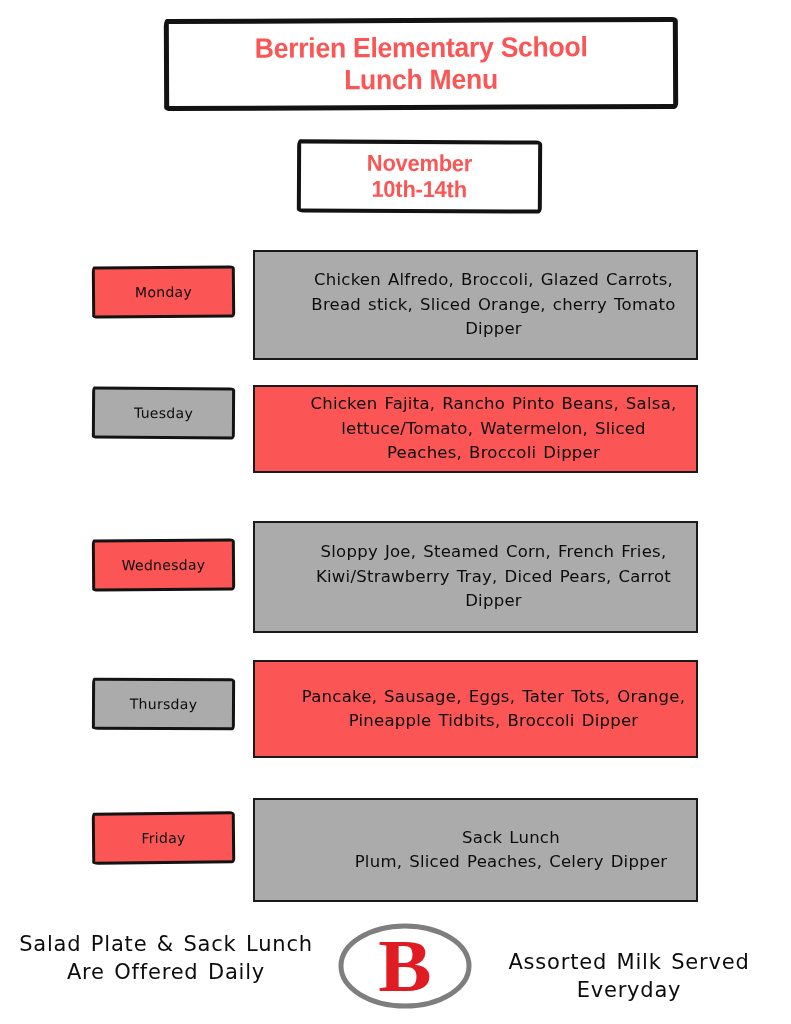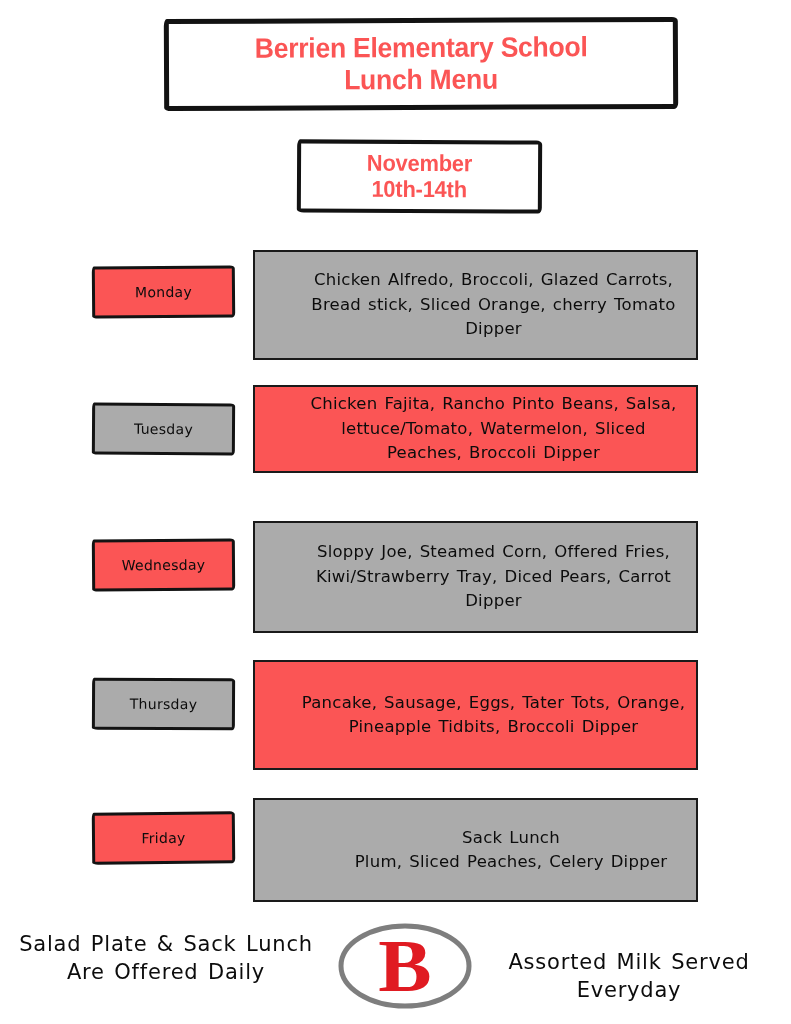--- a/index.html
+++ b/index.html
@@ -184,40 +184,40 @@
 <div id="menu-rows">
     <div class="menu-row" style="top: 250px; height: 110px;">
       <div class="day-label fill-red" style="top: 16px; transform: rotate(-0.5deg);">
         <span class="day-label-text">Monday</span>
       </div>
       <div class="menu-content fill-gray" style="top: 0px; height: 110px;">
         <div class="menu-content-text">Chicken Alfredo, Broccoli, Glazed Carrots, Bread stick, Sliced Orange, cherry Tomato Dipper</div>
       </div>
     </div>
     <div class="menu-row" style="top: 385px; height: 110px;">
-      <div class="day-label fill-gray" style="top: 18px; transform: rotate(0.35deg);">
+      <div class="day-label fill-gray" style="top: 2px; transform: rotate(0.35deg);">
         <span class="day-label-text">Tuesday</span>
       </div>
       <div class="menu-content fill-red" style="top: 0px; height: 88px;">
         <div class="menu-content-text">Chicken Fajita, Rancho Pinto Beans, Salsa, lettuce/Tomato, Watermelon, Sliced Peaches, Broccoli Dipper</div>
       </div>
     </div>
     <div class="menu-row" style="top: 521px; height: 112px; padding-left: 12px;">
       <div class="day-label fill-red" style="top: 18px; transform: rotate(-0.45deg);">
         <span class="day-label-text">Wednesday</span>
       </div>
       <div class="menu-content fill-gray" style="top: 0px; height: 112px;">
-        <div class="menu-content-text">Sloppy Joe, Steamed Corn, Offered Fries, Kiwi/Strawberry Tray, Diced Pears, Carrot Dipper</div>
+        <div class="menu-content-text">Sloppy Joe, Steamed Corn, French Fries, Kiwi/Strawberry Tray, Diced Pears, Carrot Dipper</div>
       </div>
     </div>
     <div class="menu-row" style="top: 660px; height: 110px;">
       <div class="day-label fill-gray" style="top: 18px; transform: rotate(0.3deg);">
         <span class="day-label-text">Thursday</span>
       </div>
-      <div class="menu-content fill-red" style="top: 0px; height: 110px;">
+      <div class="menu-content fill-red" style="top: 0px; height: 98px;">
         <div class="menu-content-text">Pancake, Sausage, Eggs, Tater Tots, Orange, Pineapple Tidbits, Broccoli Dipper</div>
       </div>
     </div>
     <div class="menu-row" style="top: 798px; height: 90px;">
       <div class="day-label fill-red" style="top: 14px; transform: rotate(-0.55deg);">
         <span class="day-label-text">Friday</span>
       </div>
       <div class="menu-content fill-gray" style="top: 0px; height: 104px; padding-left: 45px;">
         <div class="menu-content-text">Sack Lunch<br>Plum, Sliced Peaches, Celery Dipper</div>
       </div>

